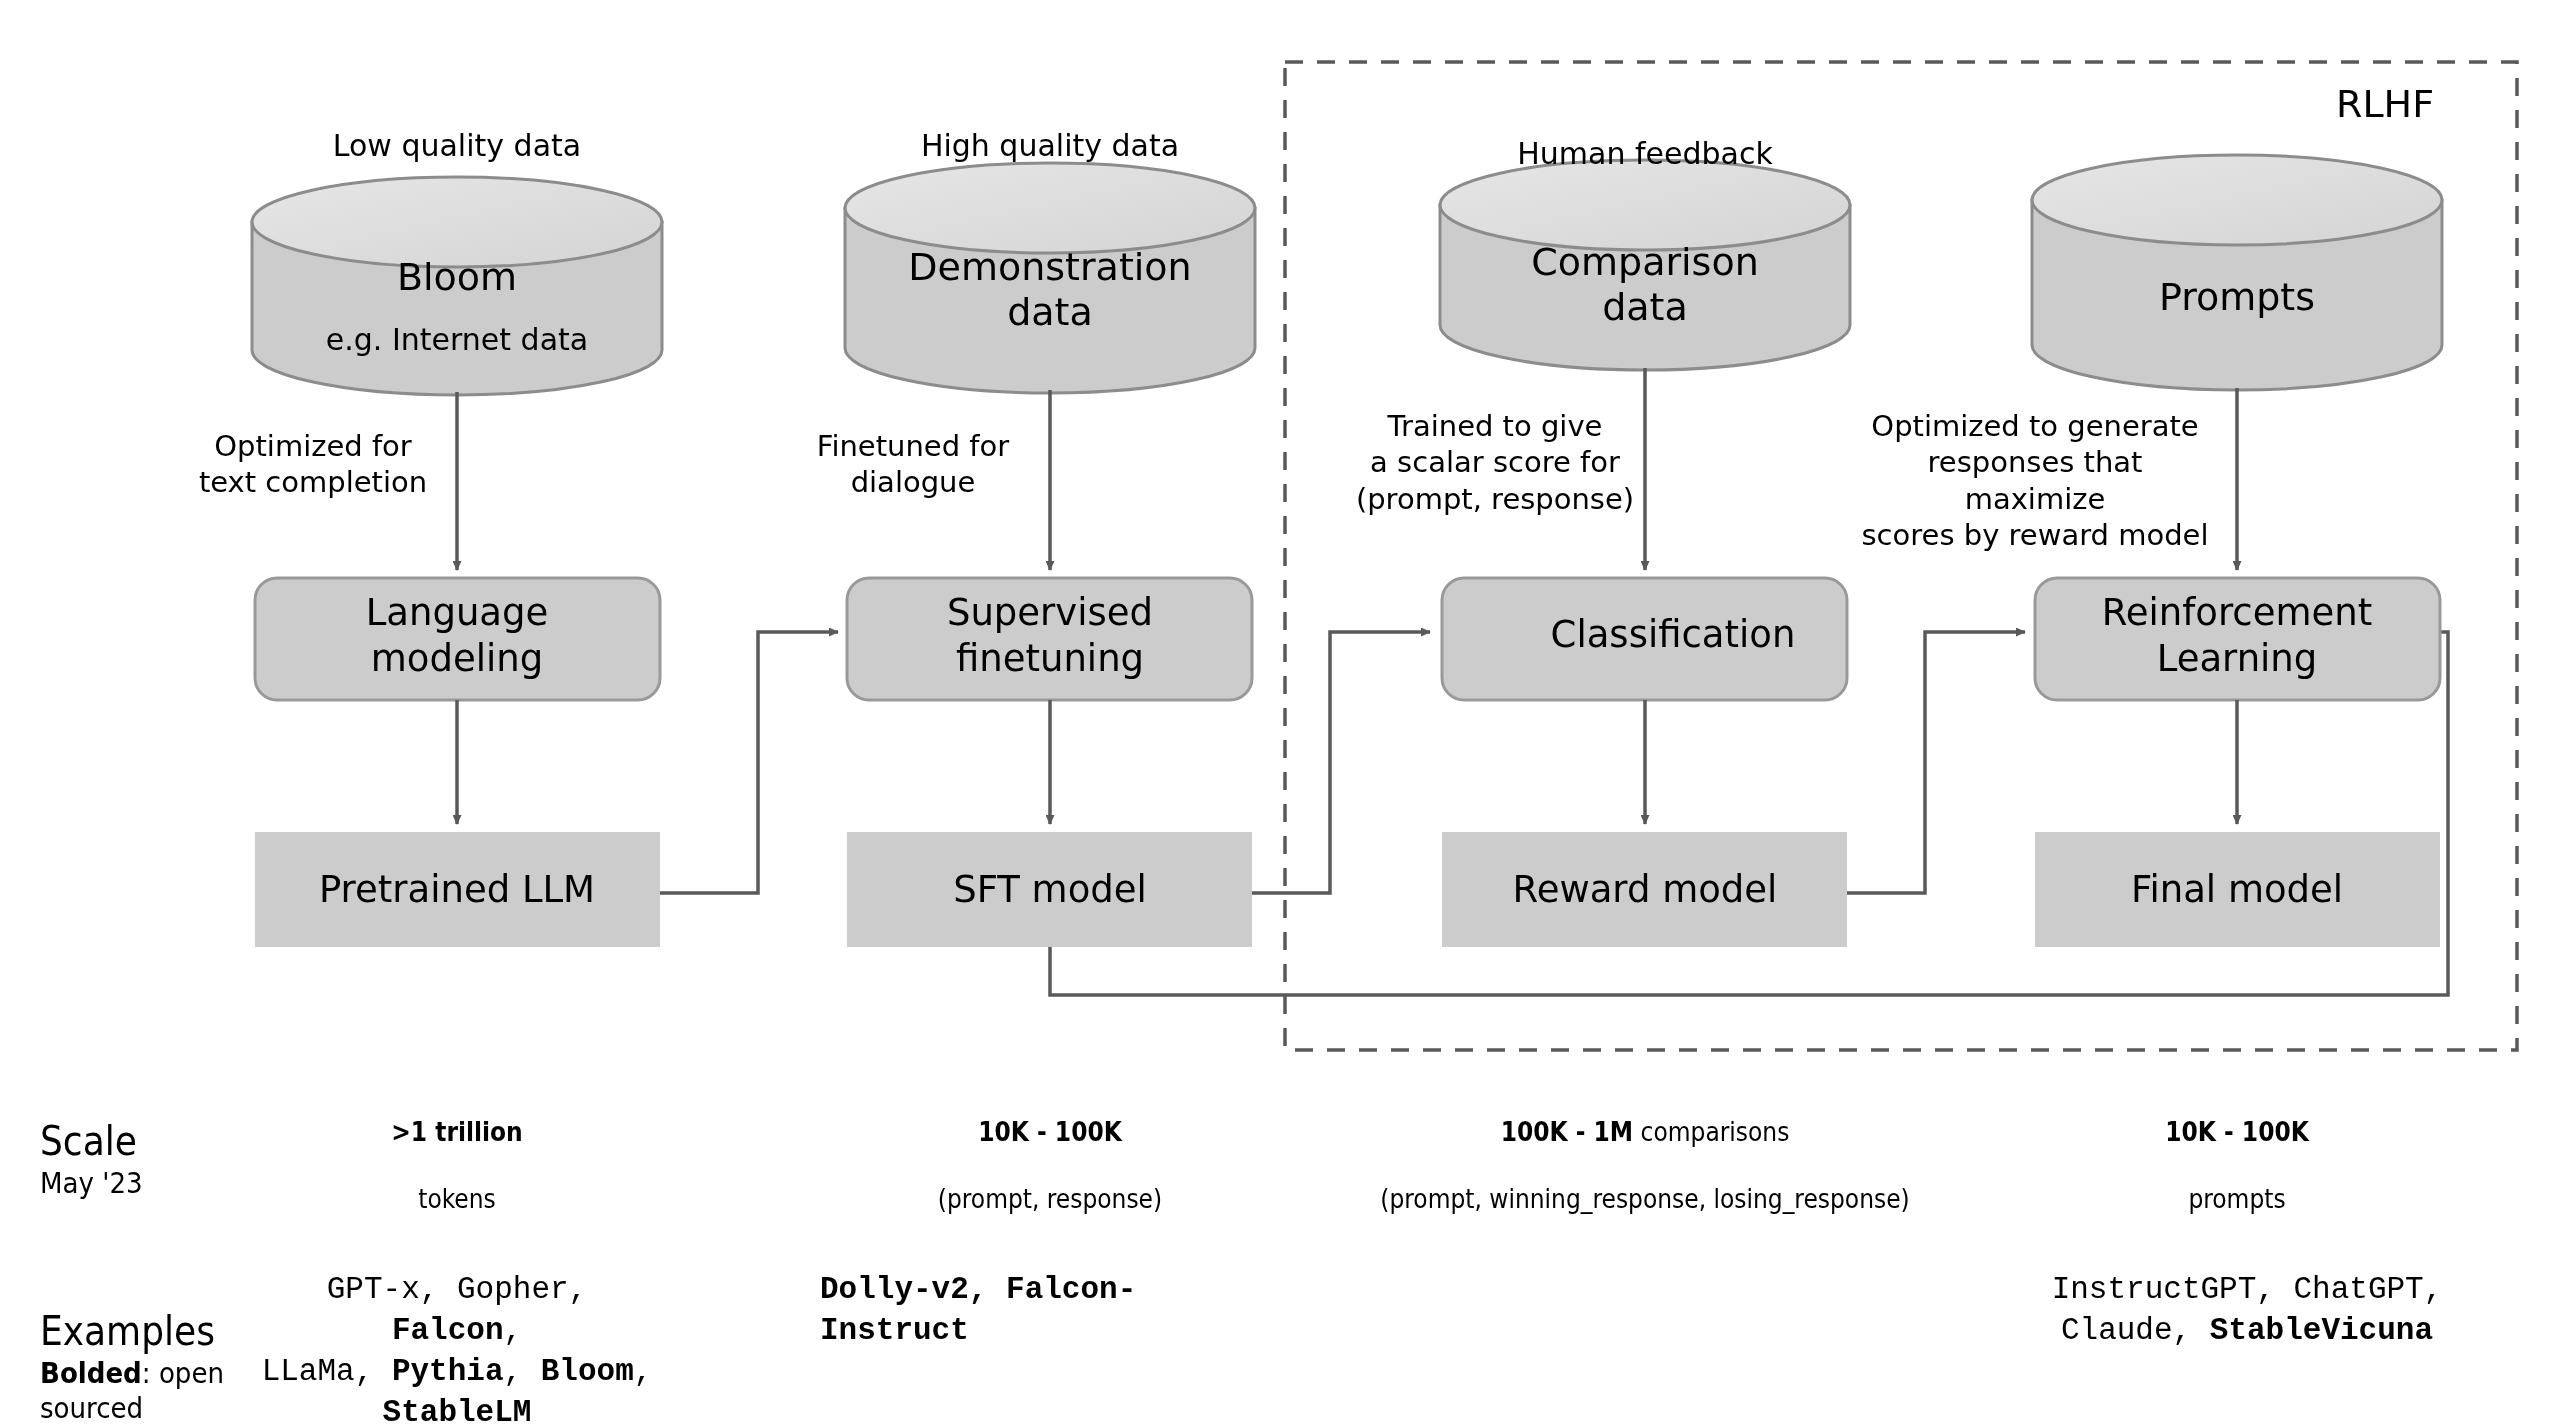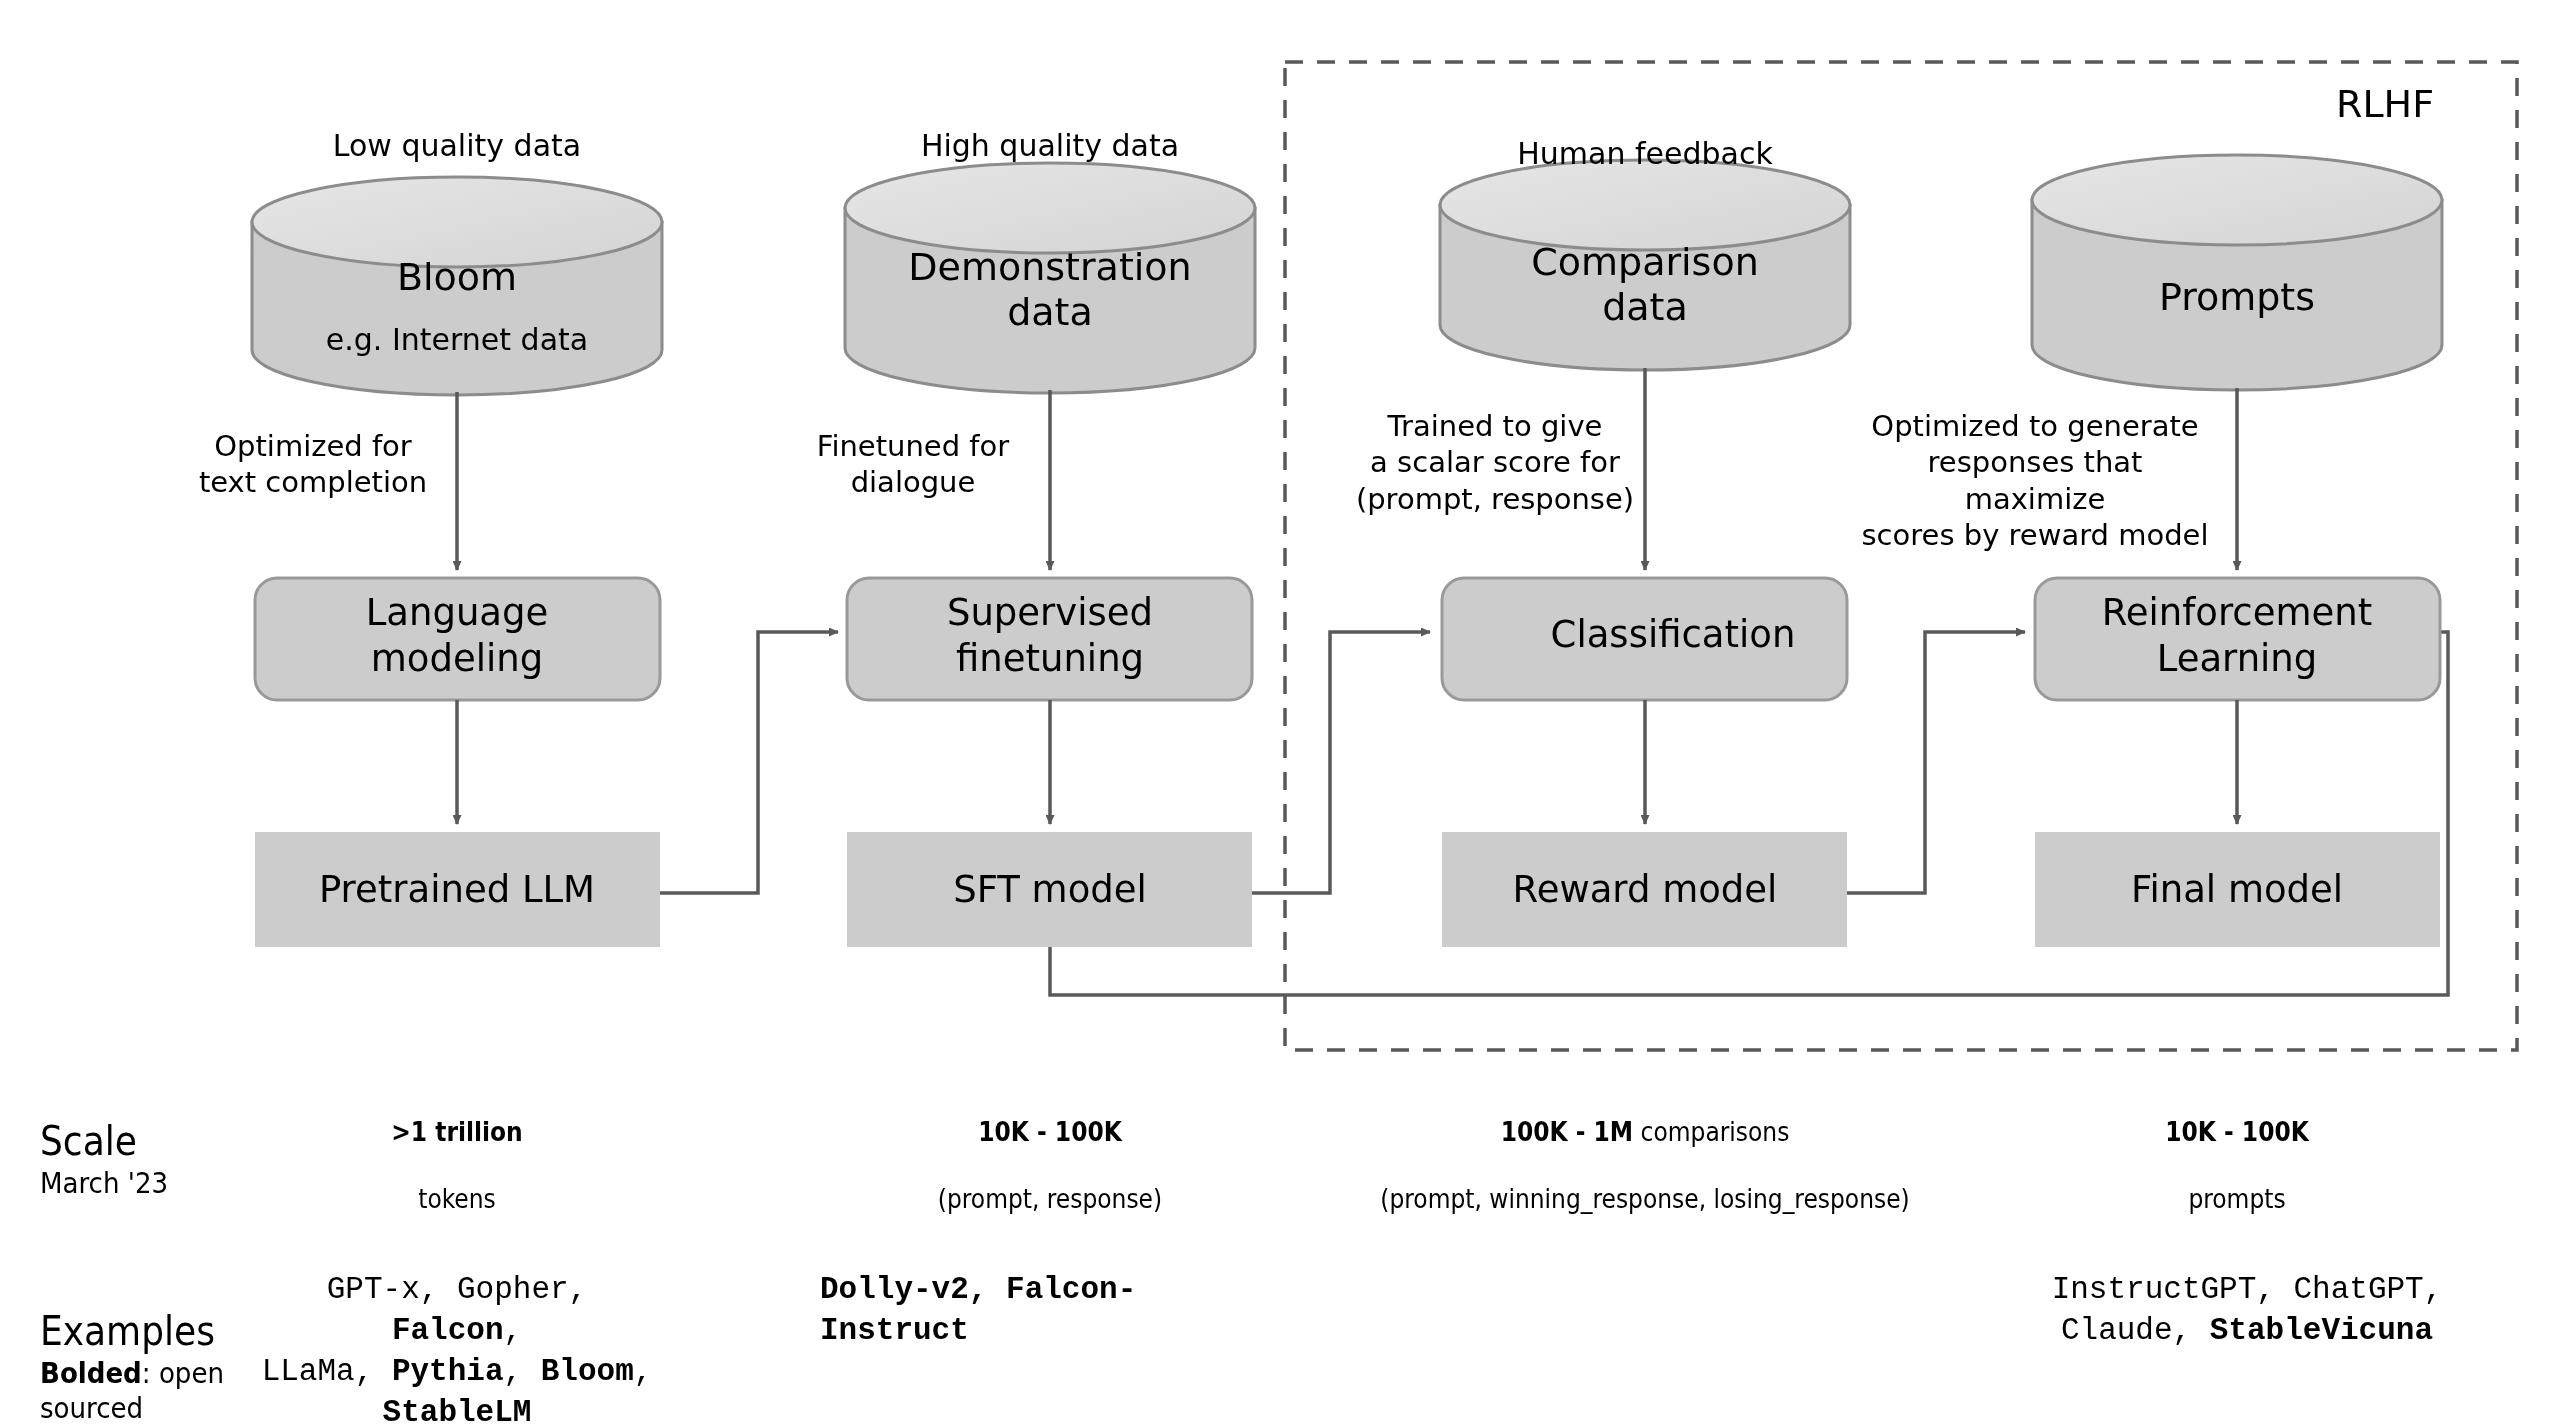--- a/index.html
+++ b/index.html
@@ -195,21 +195,21 @@
   <div class="ovl cyl-title" style="left:2037px; top:275px; width:400px;">Prompts</div>
   <div class="ovl edge-label" style="left:1855px; top:408px; width:360px;">Optimized to generate
 responses that maximize
 scores by reward model</div>
   <div class="ovl proc-label" style="left:2037px; top:590px; width:400px;">Reinforcement
 Learning</div>
   <div class="ovl model-label" style="left:2037px; top:868px; width:400px;">Final model</div>
 
   <div class="ovl row-head" style="left:40px; top:1068px; width:300px;">
     <span>Scale</span>
-    <span class="sub">March '23</span>
+    <span class="sub">May '23</span>
   </div>
 
   <div class="ovl scale-cell" style="left:257px; top:1082px; width:400px;">
     <span class="big">&gt;1 trillion</span><br>
     <span>tokens</span>
   </div>
 
   <div class="ovl scale-cell" style="left:850px; top:1082px; width:400px;">
     <span class="big">10K - 100K</span><br>
     <span>(prompt, response)</span>

